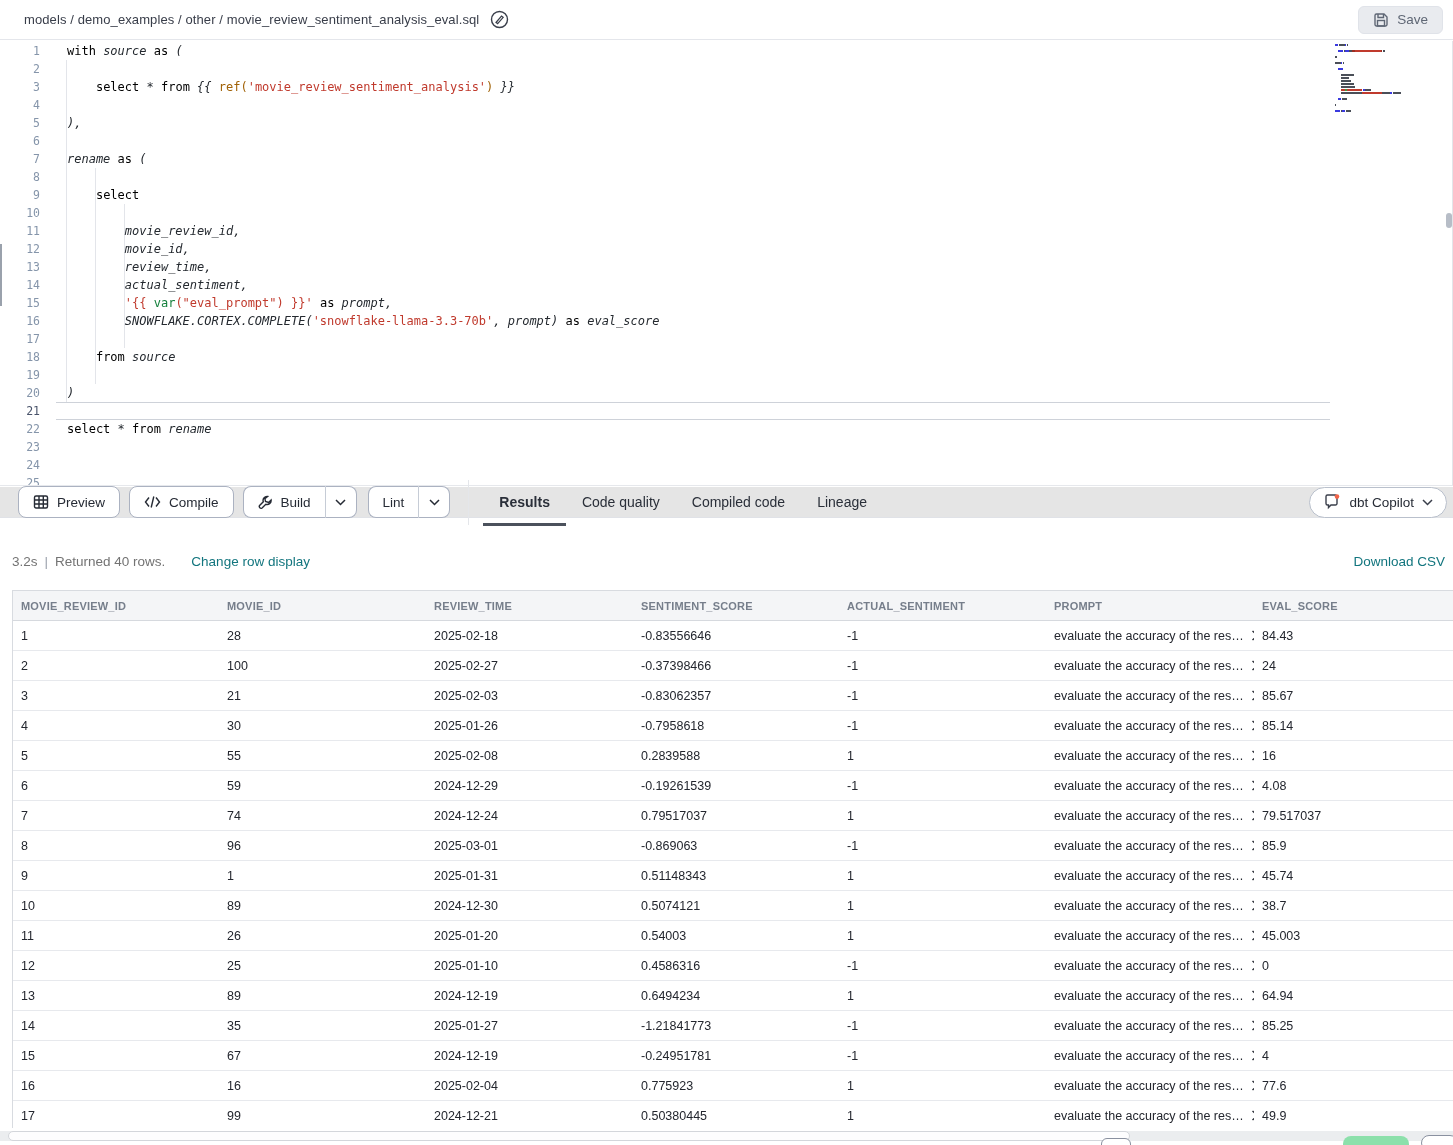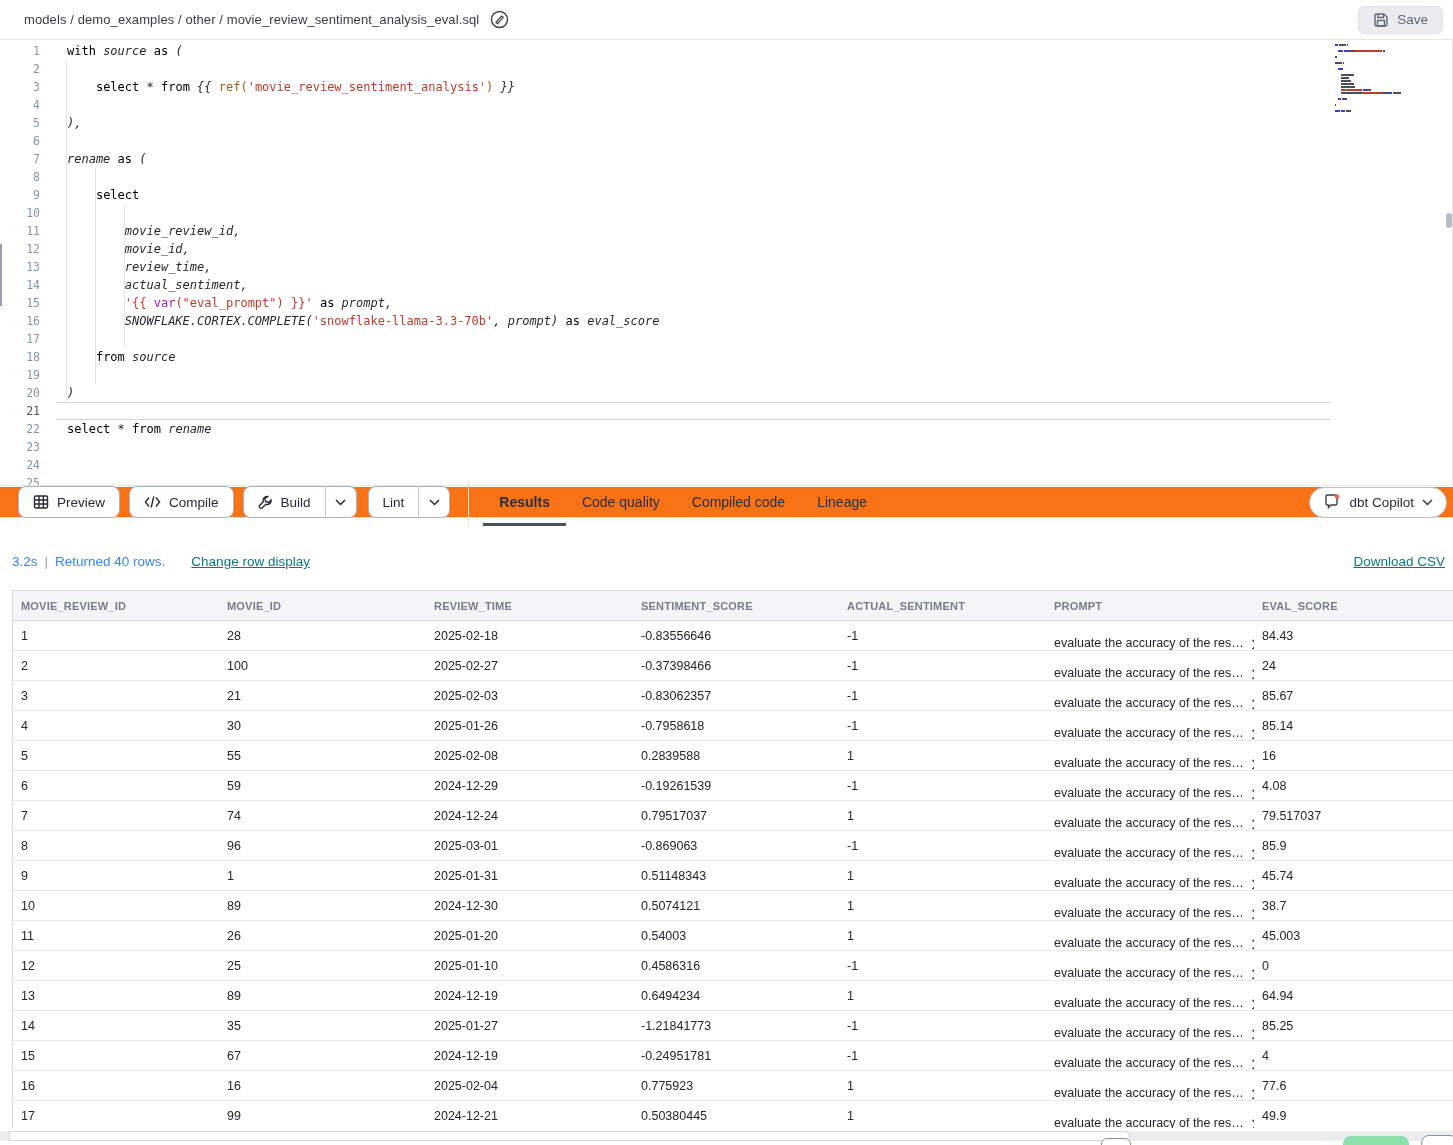--- a/index.html
+++ b/index.html
@@ -21,65 +21,65 @@
   .editor { position:absolute; top:41px; left:0; right:0; height:445px; background:#fff; overflow:hidden;
     border-bottom:1px solid #e6e8ec; }
   .drag-handle { position:absolute; left:0; top:244px; width:2px; height:62px; background:#9aa1ac; }
   .code-line { height:18px; white-space:pre; font-family:"DejaVu Sans Mono", monospace; font-size:12px; line-height:18px; }
   .gutter { position:absolute; top:1px; left:0; width:44px; text-align:right; }
   .gutter .line-num { height:18px; line-height:18px; font-family:"DejaVu Sans Mono", monospace; font-size:11.5px;
     color:#8595aa; padding-right:4px; }
   .gutter .line-num.active { color:#49536a; }
   .code-body { position:absolute; top:1px; left:67px; right:120px; overflow:hidden; }
   .tok-k { color:#000000; } .tok-p { color:#24292f;font-style:italic; } .tok-s { color:#c03a2d; }
-  .tok-f { color:#a16207; } .tok-g { color:#a21caf; }
+  .tok-f { color:#a16207; } .tok-g { color:#15803d; }
   .indent-guide { position:absolute; width:1px; background:#e3e5ea; }
   .cur-line { position:absolute; left:56px; width:1274px; height:18px;
     border-top:1px solid #ced2d9; border-bottom:1px solid #ced2d9; }
   .minimap { position:absolute; top:3px; right:22px; width:96px; cursor:pointer; }
   .mm-line { height:2px; margin-bottom:1px; white-space:nowrap; font-size:0; }
   .mm-seg { display:inline-block; height:2px; vertical-align:top; }
   .v-scroll-thumb { position:absolute; right:1px; top:172px; width:6px; height:15px; background:#b7bdc7; border-radius:3px; }
   .editor-right-border { position:absolute; right:0; top:0; bottom:0; width:1px; background:#e3e5e9; }
 
   
-  .toolbar { position:absolute; top:487px; left:0; right:0; height:31px; background:#f97316;
+  .toolbar { position:absolute; top:487px; left:0; right:0; height:31px; background:#e5e5e5;
     border-bottom:1px solid #e0e2e7; display:flex; align-items:center; padding-left:18px; }
   .tbtn { height:32px; background:#fff; border:1px solid #abb2c1; border-radius:8px; color:#262b35;
     font-size:13.5px; display:flex; align-items:center; gap:8px; padding:0 14px; margin-right:9px; cursor:pointer; }
   .tbtn-split { display:flex; margin-right:11px; }
   .tbtn-split .main { margin:0; border-radius:8px 0 0 8px; border-right:none; }
   .tbtn-split .caret { width:32px; height:32px; background:#fff; border:1px solid #abb2c1; border-left:1px solid #c6ccd6;
     border-radius:0 8px 8px 0; display:flex; align-items:center; justify-content:center; cursor:pointer; }
   .tb-sep { width:1px; height:45px; background:#e4e6ea; margin-left:7px; }
   .tabs { display:flex; align-items:stretch; height:45px; margin-left:14px; }
   .tab { position:relative; padding:0 16px; display:flex; align-items:center; font-size:14px; color:#2a2f39; cursor:pointer; }
   .tab.active { font-weight:bold; }
   .tab.active::after { content:""; position:absolute; left:0; right:0; bottom:-1px; height:3px; background:#4b515c; }
   .copilot-btn { margin-left:auto; margin-right:6px; height:31px; border:1px solid #b9c0cc; border-radius:16px;
     background:#fff; display:flex; align-items:center; gap:8px; padding:0 13px; font-size:13.5px; color:#262b35; cursor:pointer; }
 
   
   .status-row { position:absolute; top:533px; left:0; right:0; height:57px; background:#fff;
     display:flex; align-items:center; padding:0 8px 0 12px; }
-  .status-text { font-size:13.5px; color:#3b82f6; }
+  .status-text { font-size:13.5px; color:#737373; }
   .status-sep { color:#9aa0ab; margin:0 7px; }
-  .link { font-size:13.5px; color:#12757e; cursor:pointer;text-decoration:underline; }
+  .link { font-size:13.5px; color:#12757e; cursor:pointer; }
   .change-display { margin-left:26px; }
   .download-csv { margin-left:auto; }
 
   
   .results-table { position:absolute; top:590px; left:12px; right:0; bottom:15px; overflow:hidden;
     border-left:1px solid #d8dbe0; border-top:1px solid #d8dbe0; }
   .trow { display:grid; grid-template-columns:206px 207px 207px 206px 207px 208px 1fr; height:30px; }
   .trow.head { background:#f4f5f7; border-bottom:1px solid #d6d9de; }
   .trow.body { background:#fff; border-bottom:1px solid #e7e9ed; }
   .tcell { display:flex; align-items:center; padding-left:8px; font-size:12.5px; color:#23262e; overflow:hidden; white-space:nowrap; }
   .trow.head .tcell { font-size:11px; font-weight:bold; color:#767e8b; letter-spacing:.2px; }
-  .prompt-cell { gap:7px; cursor:pointer;align-items:flex-end; }
+  .prompt-cell { gap:7px; cursor:pointer; }
   .prompt-chevron { flex:0 0 auto; display:flex; }
 
   
   .bottom-strip { position:absolute; left:0; right:0; bottom:0; height:17px; background:#fff; }
   .h-track { position:absolute; left:0; right:0; top:3px; height:10px; background:#ebedef; }
   .h-thumb { position:absolute; left:8px; top:3px; width:1122px; height:10px; background:#fdfdfe;
     border:1px solid #d3d6db; border-radius:5px; cursor:pointer; }
   .partial-btn-1 { position:absolute; left:1101px; top:10px; width:30px; height:14px; background:#fff;
     border:1px solid #8a91a0; border-radius:6px; cursor:pointer; }
   .partial-pill-green { position:absolute; left:1343px; top:8px; width:66px; height:16px; border-radius:9px; cursor:pointer; }

